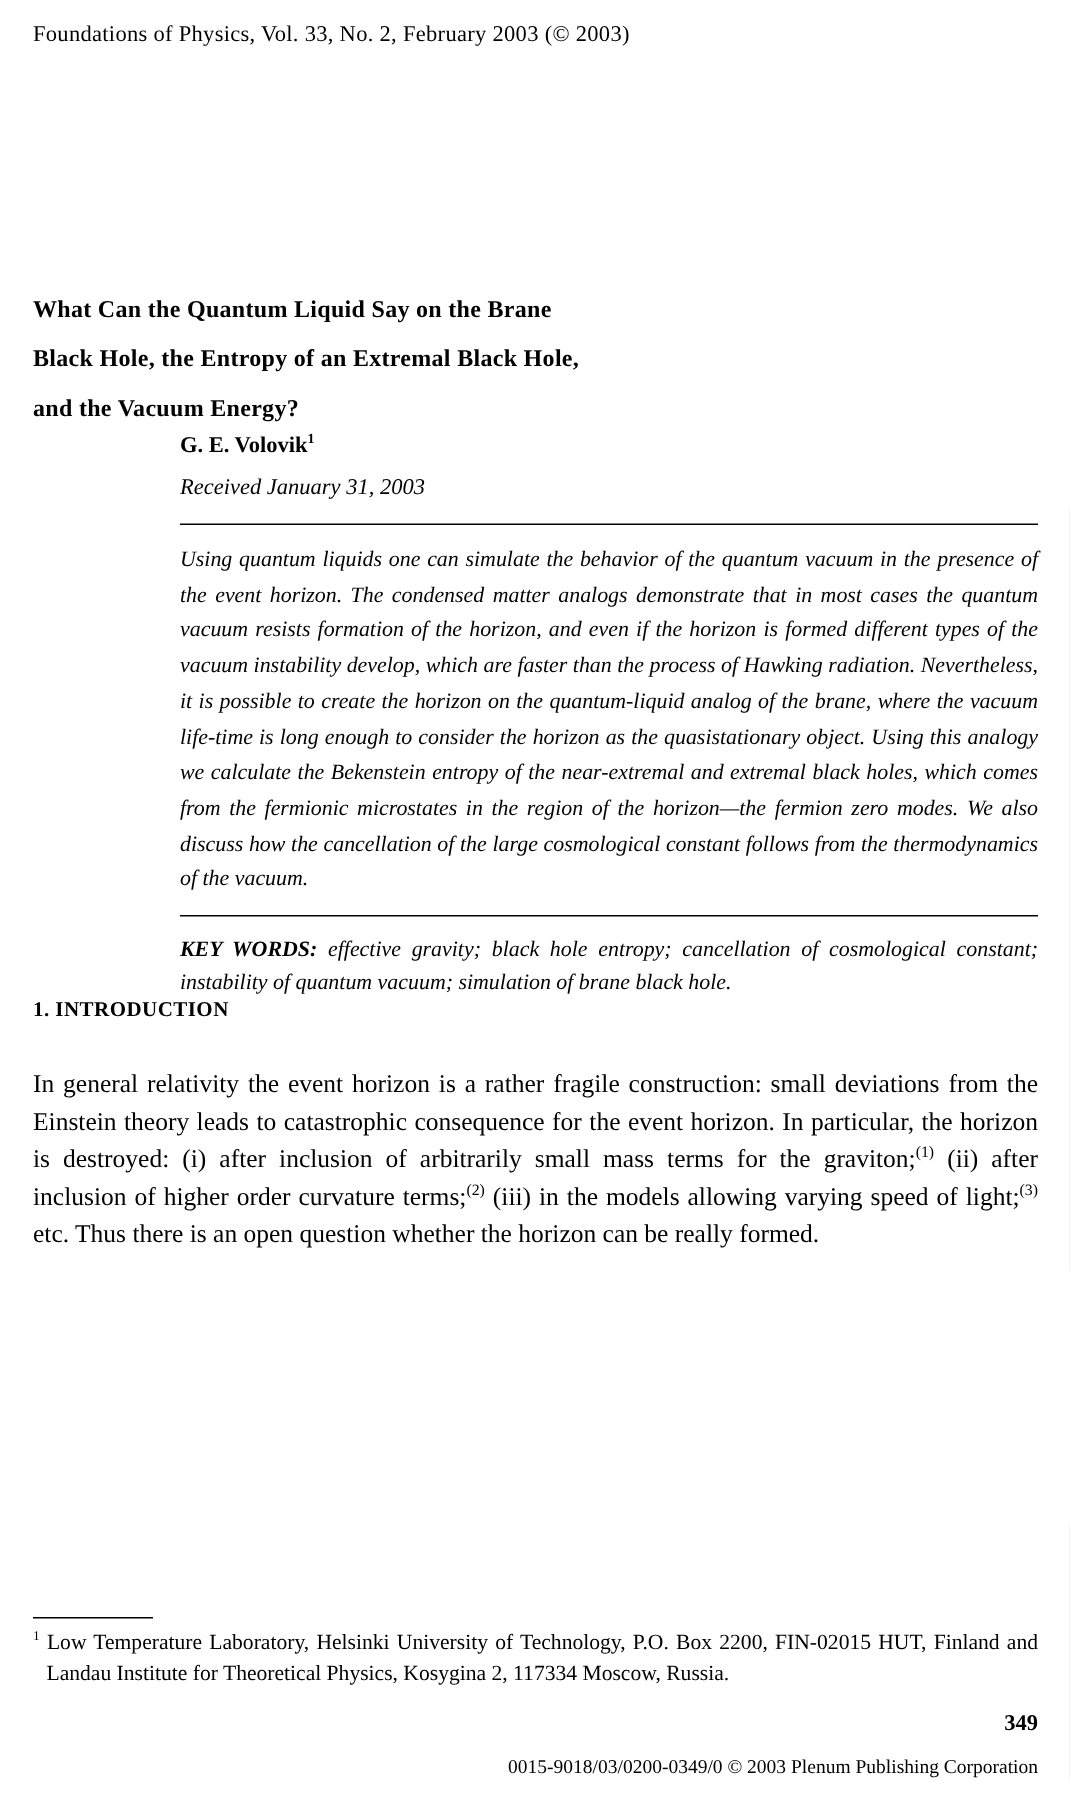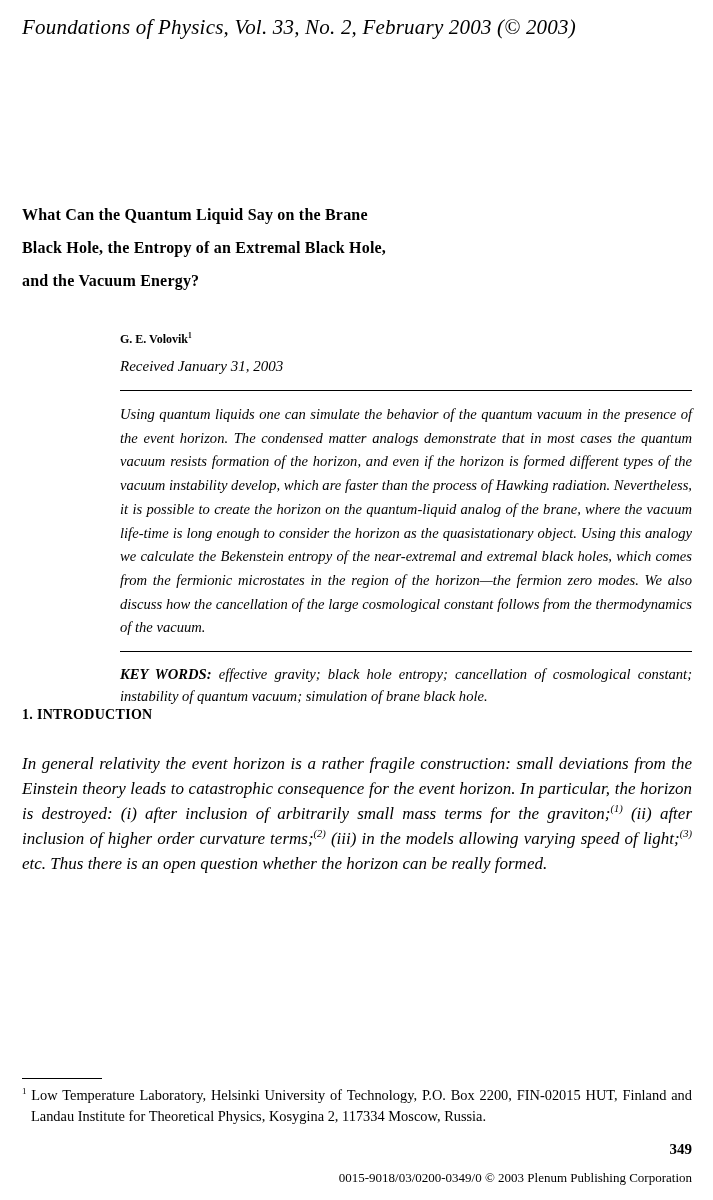--- a/index.html
+++ b/index.html
@@ -10,37 +10,35 @@
     height: 1200px;
     background: #ffffff;
     color: #000000;
     font-family: "Liberation Serif", "DejaVu Serif", serif;
     padding: 15px 21px 14px 22px;
     display: flex;
     flex-direction: column;
     overflow: hidden;
   }
   .journal-header {
-    font-style: italic;
-    font-size: 21px;
+    font-size: 15px;
     letter-spacing: 0.2px;
   }
   .title {
     margin-top: 158px;
     font-size: 16px;
     font-weight: bold;
     line-height: 33px;
     letter-spacing: 0.2px;
   }
   .indent-block {
     margin-left: 98px;
   }
   .author {
-    margin-top: 35px;
-    font-size: 12px;
+    font-size: 15px;
     font-weight: bold;
   }
   .author sup, .fn-marker, .ref-sup {
     font-size: 0.62em;
     vertical-align: super;
     line-height: 0;
   }
   .received {
     margin-top: 11px;
     font-style: italic;
@@ -70,21 +68,20 @@
   .section-heading {
     font-size: 14px;
     font-weight: bold;
     letter-spacing: 0.3px;
   }
   .body-par {
     margin-top: 28px;
     font-size: 17px;
     line-height: 25px;
     text-align: justify;
-    font-style: italic;
   }
   .footer-area {
     margin-top: auto;
   }
   .footnote-rule {
     width: 80px;
     border: 0;
     border-top: 1.3px solid #000;
     margin-bottom: 6px;
   }

